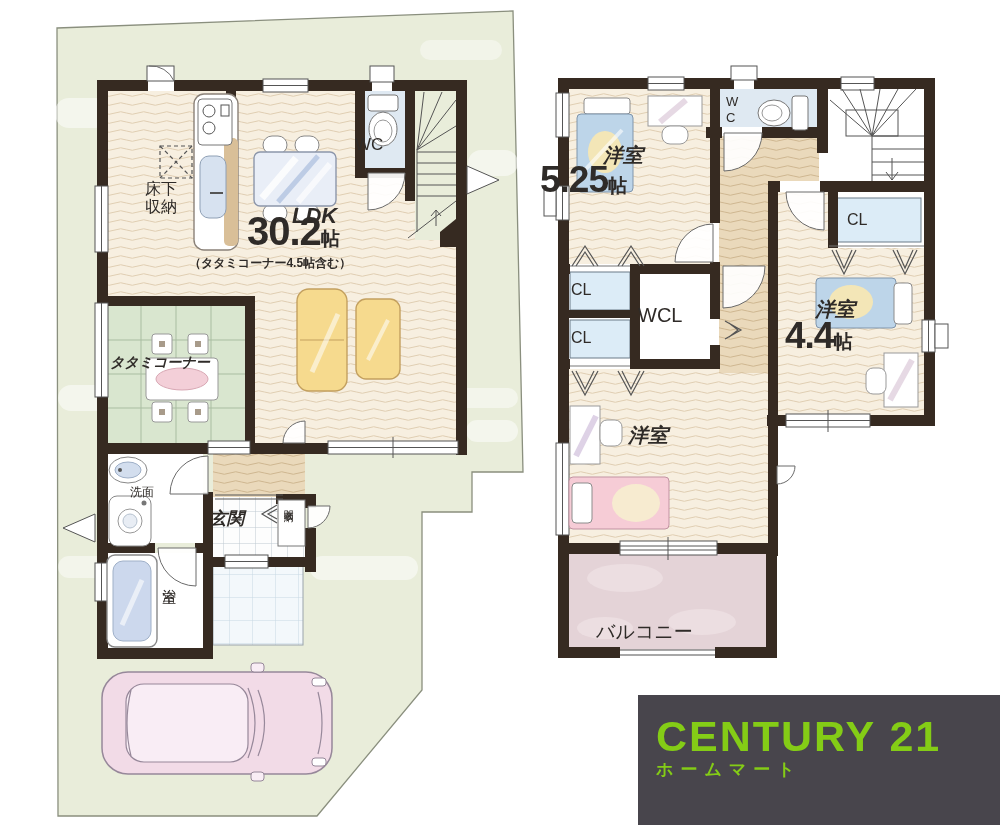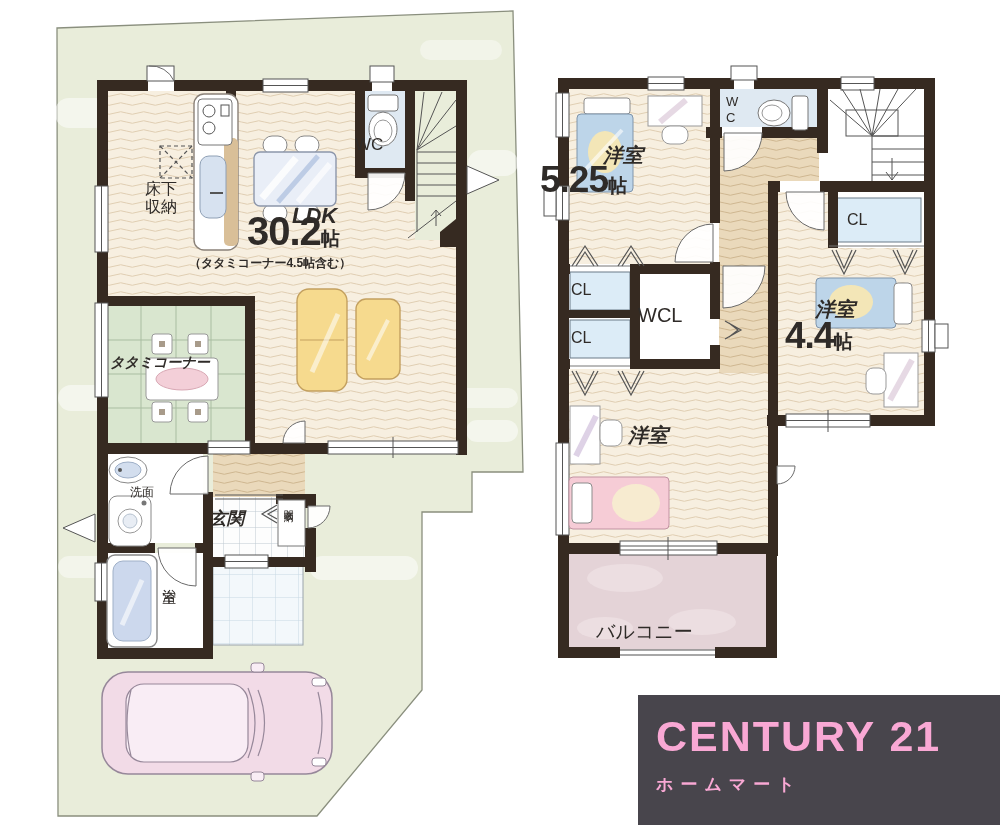--- a/index.html
+++ b/index.html
@@ -9,21 +9,21 @@
   .lbl{position:absolute;line-height:1.12;text-align:left;white-space:nowrap;}
   .c{font-weight:600;font-style:italic;}
   .sizeRow .num{font-size:40px;font-weight:bold;letter-spacing:-1px;}
   .sizeRow .unit{font-size:19px;font-weight:bold;}
   .sizeRow2 .num{font-size:37px;font-weight:bold;letter-spacing:-1px;}
   .sizeRow2 .unit{font-size:19px;font-weight:bold;}
   .vtext{writing-mode:vertical-rl;text-orientation:upright;letter-spacing:1px;}
   #logo{position:absolute;left:638px;top:695px;width:362px;height:130px;box-sizing:border-box;
         padding:20px 0 0 18px;}
   #logo .brand{font-size:43px;font-weight:bold;letter-spacing:2px;line-height:1;}
-  #logo .company{font-size:17px;letter-spacing:7px;margin-top:15px;font-weight:600;}
+  #logo .company{font-size:17px;letter-spacing:7px;font-weight:600;}
 </style>
 </head>
 <body>
 
 <div id="stage">
 <svg id="plan-svg" width="1000" height="829" viewBox="0 0 1000 829">
   <defs>
     <pattern id="wood" width="46" height="9" patternUnits="userSpaceOnUse">
       <rect width="46" height="9" fill="#f7efe0"></rect>
       <path d="M0,5 Q5.75,2.5 11.5,5 T23,5 T34.5,5 T46,5" fill="none" stroke="#dccaad" stroke-width="0.9"></path>
@@ -391,17 +391,17 @@
   <div class="lbl c" style="left:815px;top:298px;width:80px;font-size:20px;">洋室</div>
   <div class="lbl sizeRow2" style="left:785px;top:315px;width:146px;">
     <span class="num">4.4</span><span class="unit">帖</span>
   </div>
   <div class="lbl" style="left:571px;top:281px;width:58px;font-size:16px;">CL</div>
   <div class="lbl" style="left:571px;top:329px;width:58px;font-size:16px;">CL</div>
   <div class="lbl" style="left:638px;top:304px;width:74px;font-size:20px;">WCL</div>
   <div class="lbl c" style="left:628px;top:424px;width:80px;font-size:20px;">洋室</div>
   <div class="lbl" style="left:596px;top:590px;width:140px;font-size:19px;margin-top:31px;">バルコニー</div>
 
-  <div id="logo" style="background: rgb(72, 69, 76); color: #f9a8d4;">
+  <div id="logo" style="background: rgb(72, 69, 76); color: #84cc16;">
     <div class="brand">CENTURY 21</div>
     <div class="company">ホームマート</div>
   </div>
 </div>
 
 </body></html>

